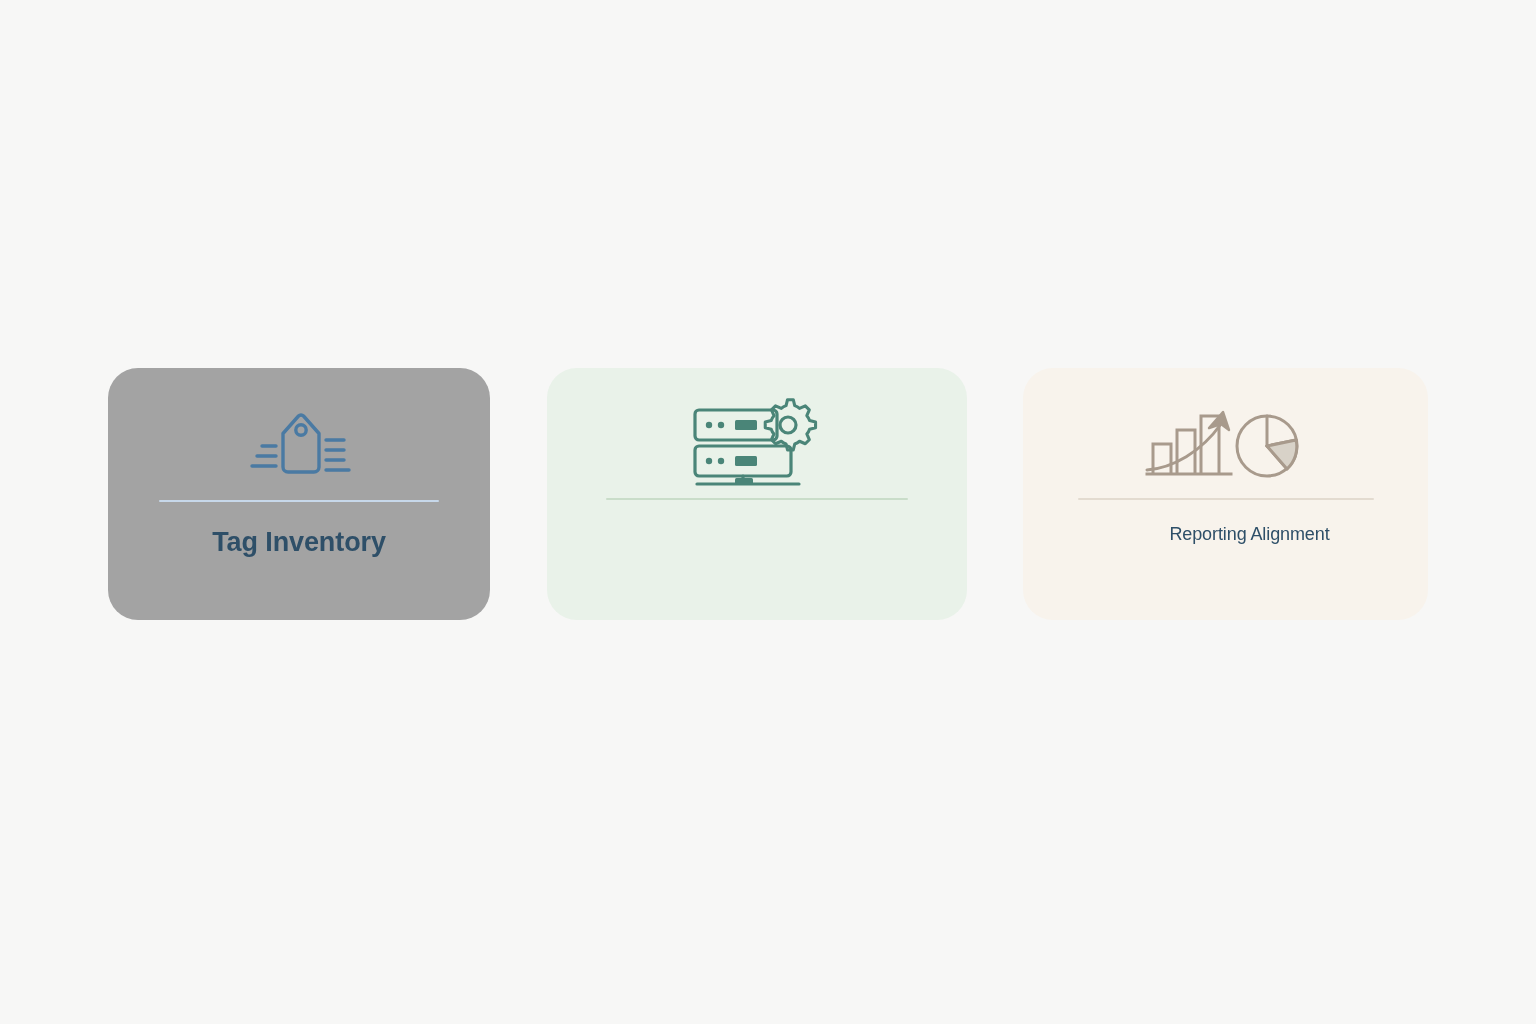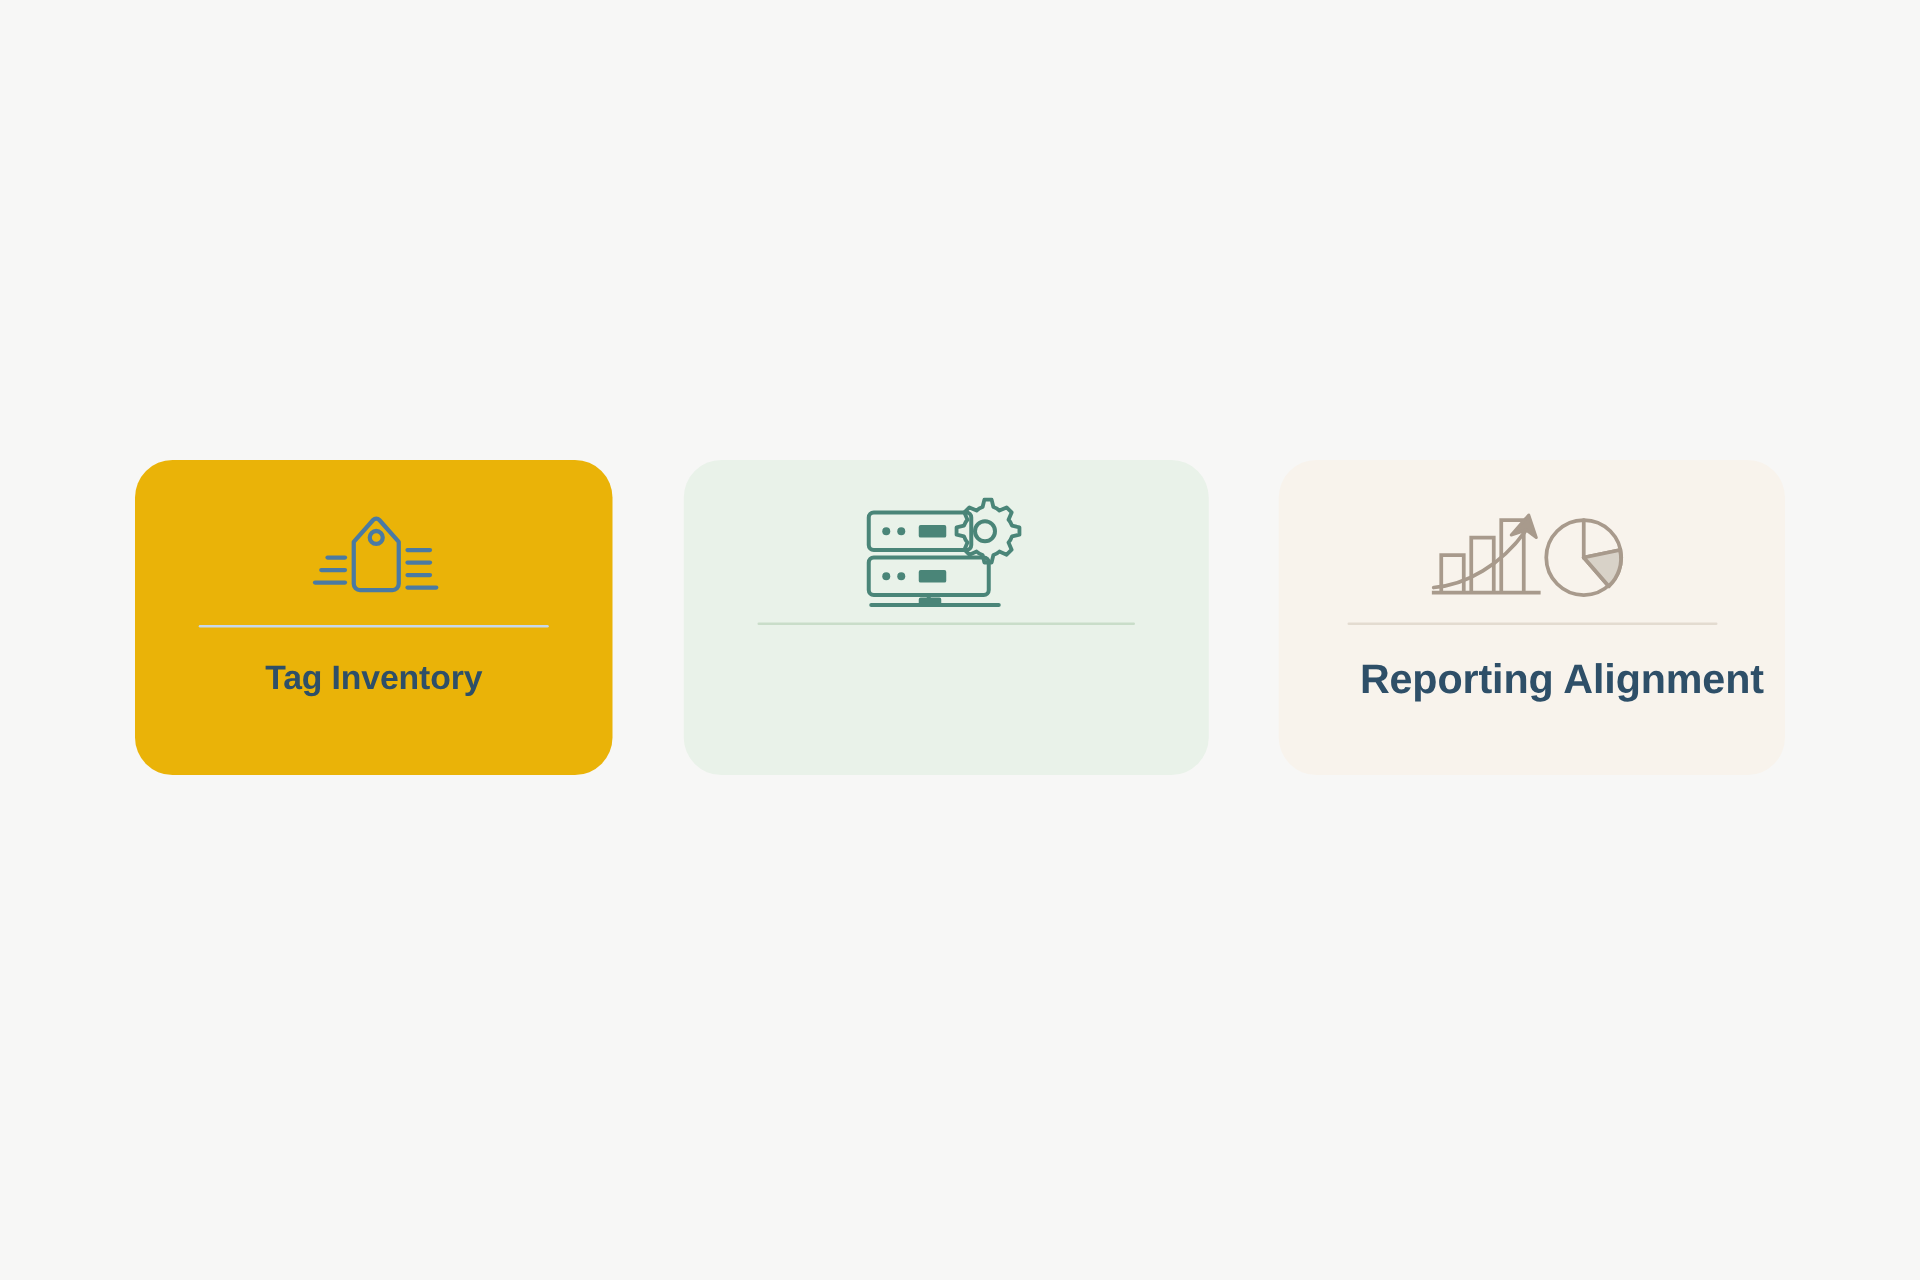--- a/index.html
+++ b/index.html
@@ -33,21 +33,21 @@
     position: relative;
     border-radius: 30px;
     box-sizing: border-box;
     display: flex;
     flex-direction: column;
     align-items: center;
   }
   .card-1 {
     width: 382px;
     height: 252px;
-    background: #eab308;
+    background: #a3a3a3;
     padding-top: 26px;
   }
   .card-2 {
     width: 420px;
     height: 252px;
     background: #e9f2e9;
     padding-top: 20px;
   }
   .card-3 {
     width: 405px;
@@ -100,22 +100,22 @@
     font-size: 27px;
     font-weight: bold;
     margin-top: 22px;
     max-width: 300px;
   }
   .card-2 .card-title .line2 {
     font-weight: normal;
     font-size: 26px;
   }
   .card-3 .card-title {
-    font-size: 33px;
-    font-weight: bold;
+    font-size: 18px;
+    font-weight: normal;
     margin-top: 24px;
     margin-left: 48px;
   }
   .t-line { display: block; }
 </style>
 </head>
 <body>
 
 <div id="stage">
 

